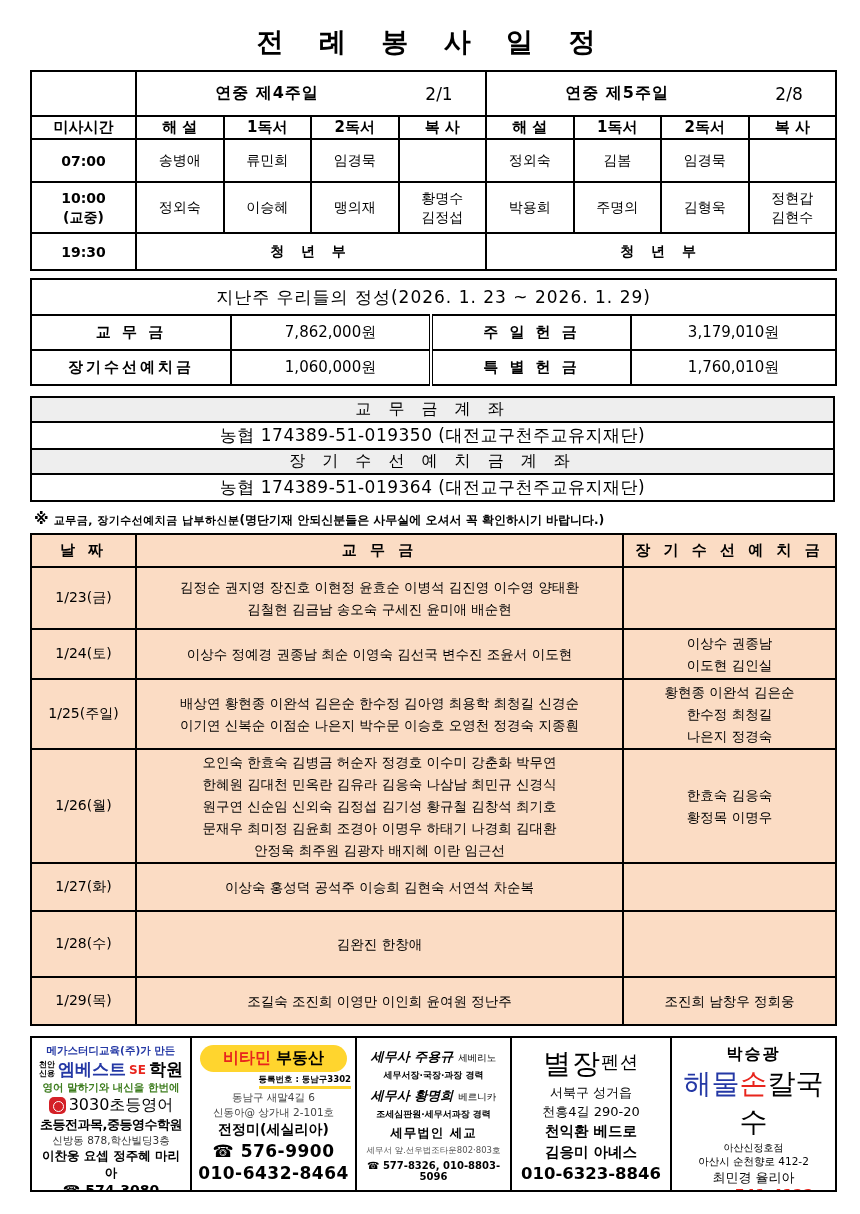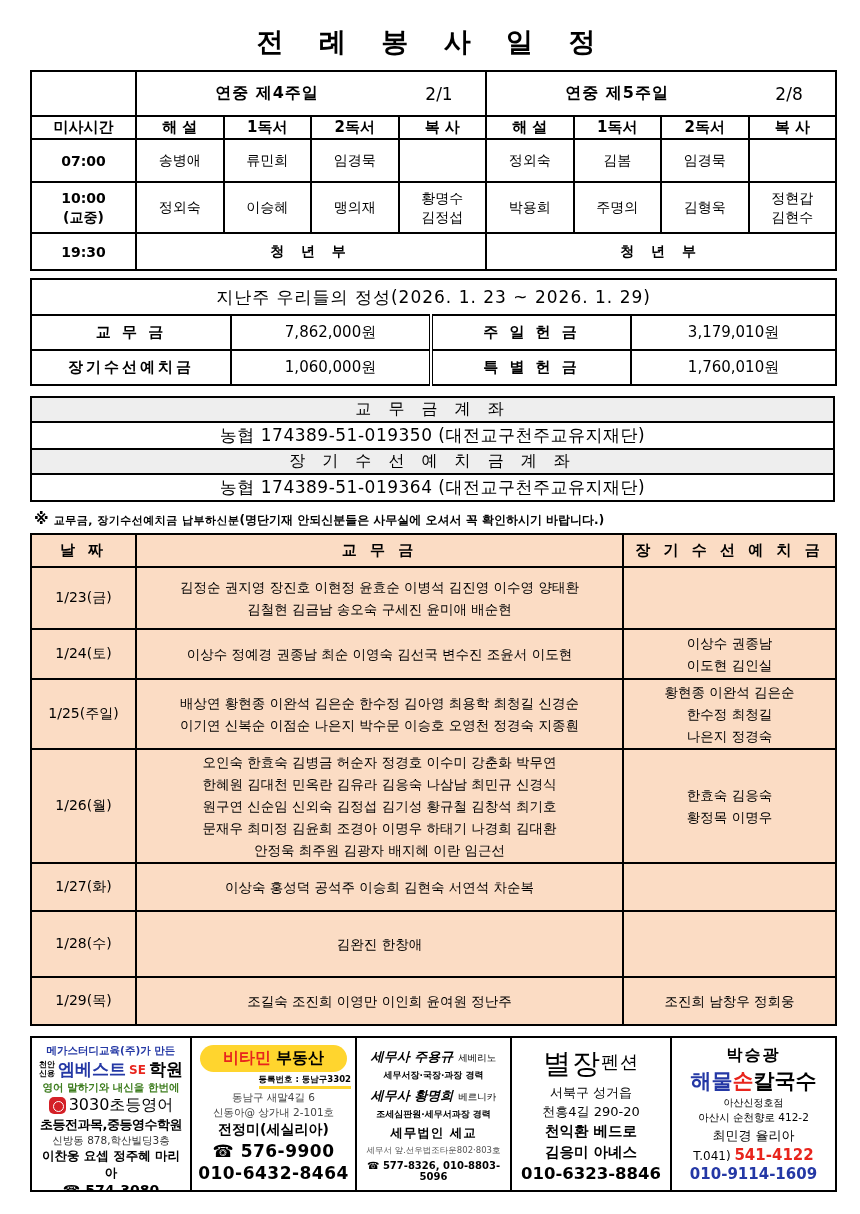--- a/index.html
+++ b/index.html
@@ -107,21 +107,21 @@
   .a3-addr { font-size:8.5px; color:#555; }
   .a3-ph { font-weight:bold; font-size:10px; }
 
   .a4-title { font-weight:normal; font-size:28px; letter-spacing:1px; }
   .a4-title .small { font-size:18px; vertical-align:5px; }
   .a4-addr { font-size:13px; line-height:1.3; }
   .a4-name { font-weight:bold; font-size:14.5px; }
   .a4-ph { font-weight:bold; font-size:16.5px; }
 
   .a5-name { font-weight:bold; font-size:16px; letter-spacing:2px; }
-  .a5-brand { font-weight:bold; font-size:21px; }
+  .a5-brand { font-weight:normal; font-size:28px; }
   .a5-blue { color:#2438a5; }
   .a5-red { color:#e8251d; }
   .a5-branch { font-weight:normal; font-size:10px; }
   .a5-addr { font-size:10.5px; }
   .a5-person { font-size:13px; }
   .a5-tel { font-size:12px; }
   .a5-telred { color:#e8251d; font-weight:bold; font-size:15px; }
   .a5-ph { color:#2438a5; font-weight:bold; font-size:15px; }
 </style>
 </head>

